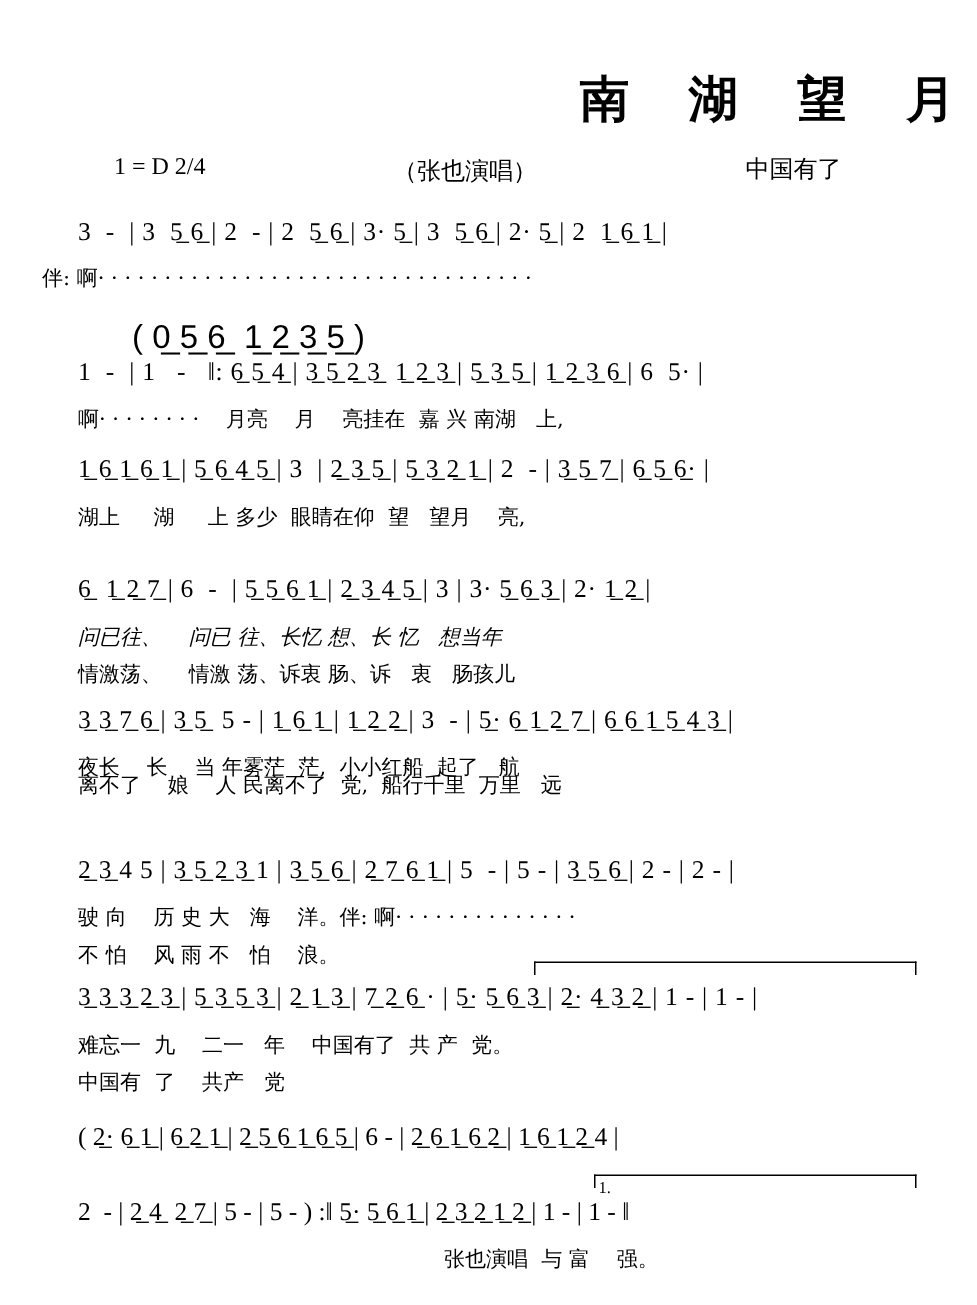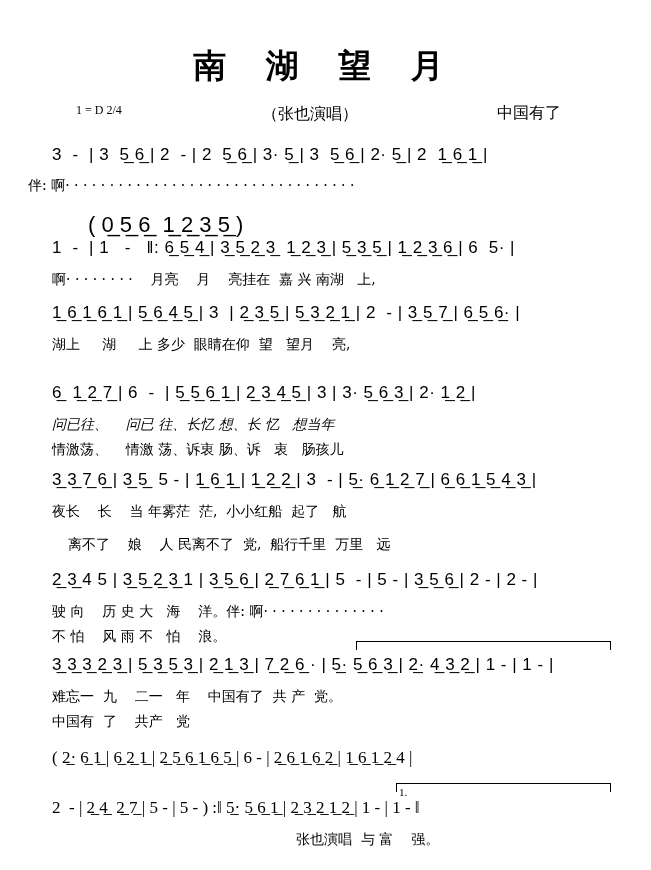--- a/index.html
+++ b/index.html
@@ -17,31 +17,31 @@
     height: 870px;
     margin: 0;
     background: #ffffff;
     overflow: hidden;
   }
   .title {
     position: absolute;
     top: 44px;
     left: 0;
     width: 651px;
-    text-align: center;
+    text-align: right;
     font-size: 33px;
     font-weight: bold;
     letter-spacing: 14px;
     font-family: "DejaVu Serif", serif;
   }
   .meta-key {
     position: absolute;
     top: 103px;
     left: 76px;
-    font-size: 12px;
+    font-size: 16px;
     font-family: "Liberation Serif", serif;
   }
   .meta-singer {
     position: absolute;
     top: 104px;
     left: 262px;
     font-size: 16px;
     font-family: "DejaVu Serif", serif;
   }
   .meta-composer {
@@ -56,21 +56,21 @@
   .system {
     position: absolute;
     left: 0;
     width: 651px;
   }
   .notes {
     position: absolute;
     left: 52px;
     top: 0;
     font-size: 17px;
-    font-family: Liberation Sans, sans-serif;
+    font-family: Liberation Serif, serif;
     white-space: pre;
     letter-spacing: 0.5px;
   }
   .lyrics {
     position: absolute;
     left: 28px;
     font-size: 14px;
     font-family: "DejaVu Serif", serif;
     white-space: pre;
   }
@@ -140,21 +140,21 @@
 
   <div class="system" style="top:383px;">
     <div class="notes">6̲  1̲ 2̲ 7̲ | 6  -  | 5̲ 5̲ 6̲ 1̲ | 2̲ 3̲ 4̲ 5̲ | 3 | 3· 5̲ 6̲ 3̲ | 2· 1̲ 2̲ |</div>
     <div class="lyrics indent" style="top:33px;font-style:italic;">问已往、    问已 往、长忆 想、长 忆   想当年</div>
     <div class="lyrics indent" style="top:58px;">情激荡、    情激 荡、诉衷 肠、诉   衷   肠孩儿</div>
   </div>
 
   <div class="system" style="top:470px;">
     <div class="notes">3̲ 3̲ 7̲ 6̲ | 3̲ 5̲  5 - | 1̲ 6̲ 1̲ | 1̲ 2̲ 2̲ | 3  - | 5̲· 6̲ 1̲ 2̲ 7̲ | 6̲ 6̲ 1̲ 5̲ 4̲ 3̲ |</div>
     <div class="lyrics indent" style="top:33px;">夜长    长    当 年雾茫  茫,  小小红船  起了   航</div>
-    <div class="lyrics indent" style="top:66px;margin-left:16px;">离不了    娘    人 民离不了  党,  船行千里  万里   远</div>
+    <div class="lyrics indent" style="top:45px;">离不了    娘    人 民离不了  党,  船行千里  万里   远</div>
   </div>
 
   <div class="system" style="top:570px;">
     <div class="notes">2̲ 3̲ 4 5 | 3̲ 5̲ 2̲ 3̲ 1 | 3̲ 5̲ 6̲ | 2̲ 7̲ 6̲ 1̲ | 5  - | 5 - | 3̲ 5̲ 6̲ | 2 - | 2 - |</div>
     <div class="lyrics indent" style="top:33px;">驶 向    历 史 大   海    洋。伴: 啊· · · · · · · · · · · · · ·</div>
     <div class="lyrics indent" style="top:58px;">不 怕    风 雨 不   怕    浪。</div>
   </div>
 
   <div class="rule" style="left:356px; top:641px; width:255px;"></div>
   <div class="vrule" style="left:356px; top:641px; height:9px;"></div>

